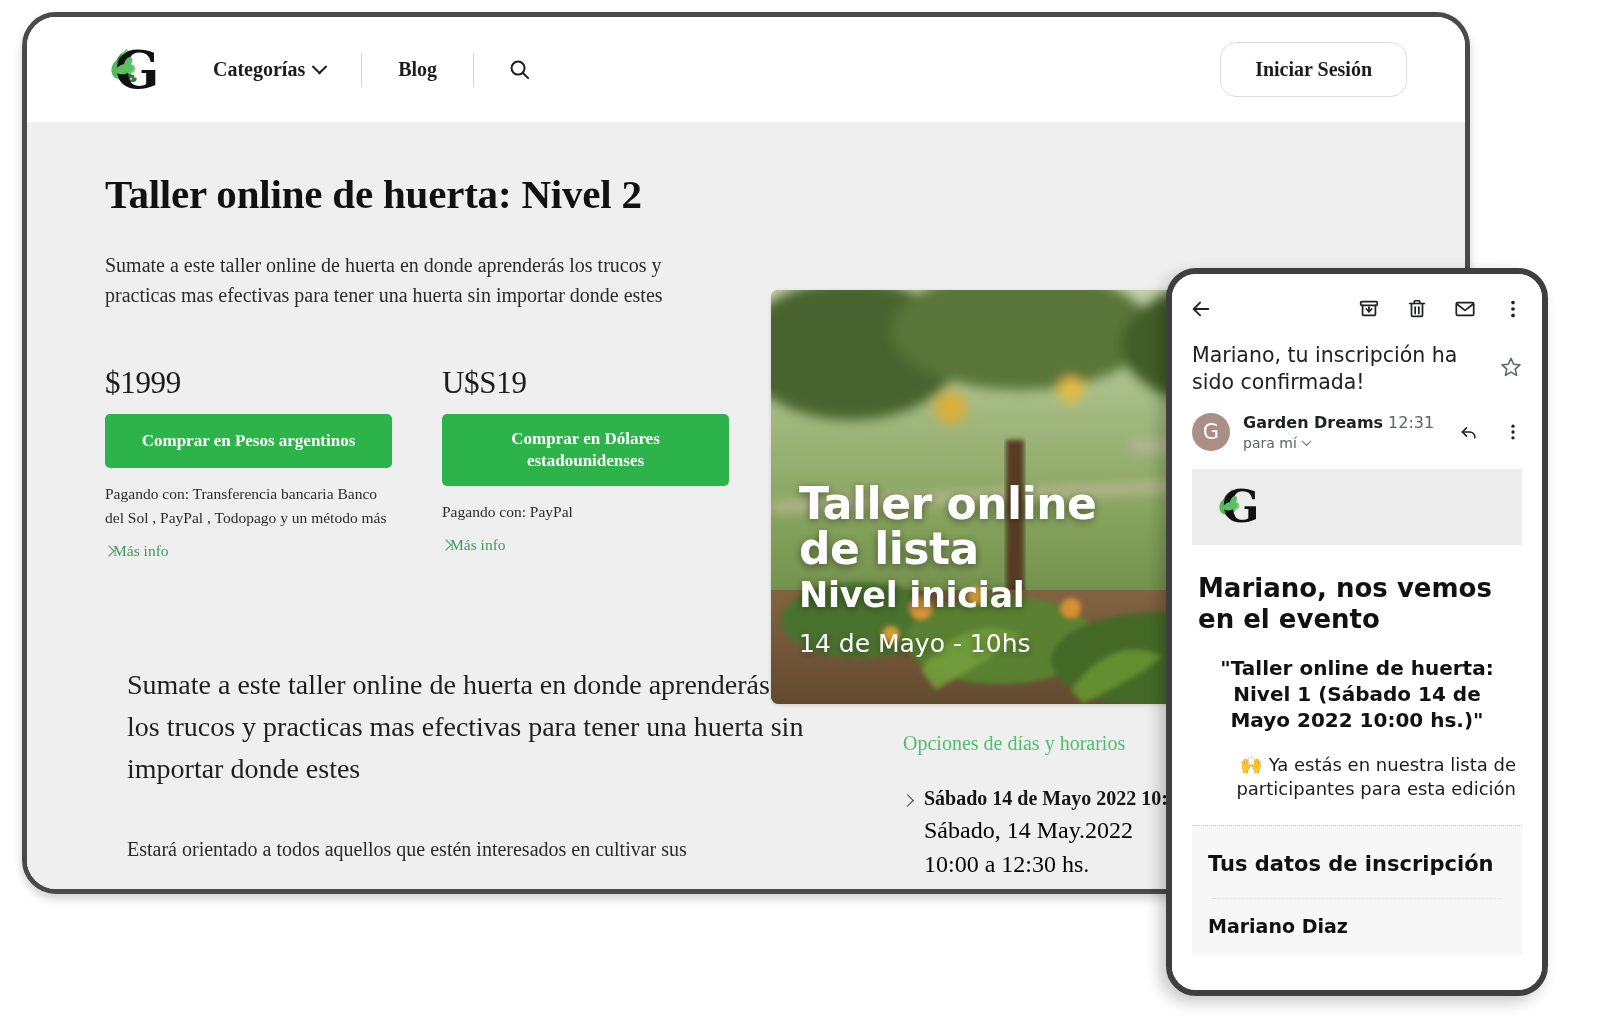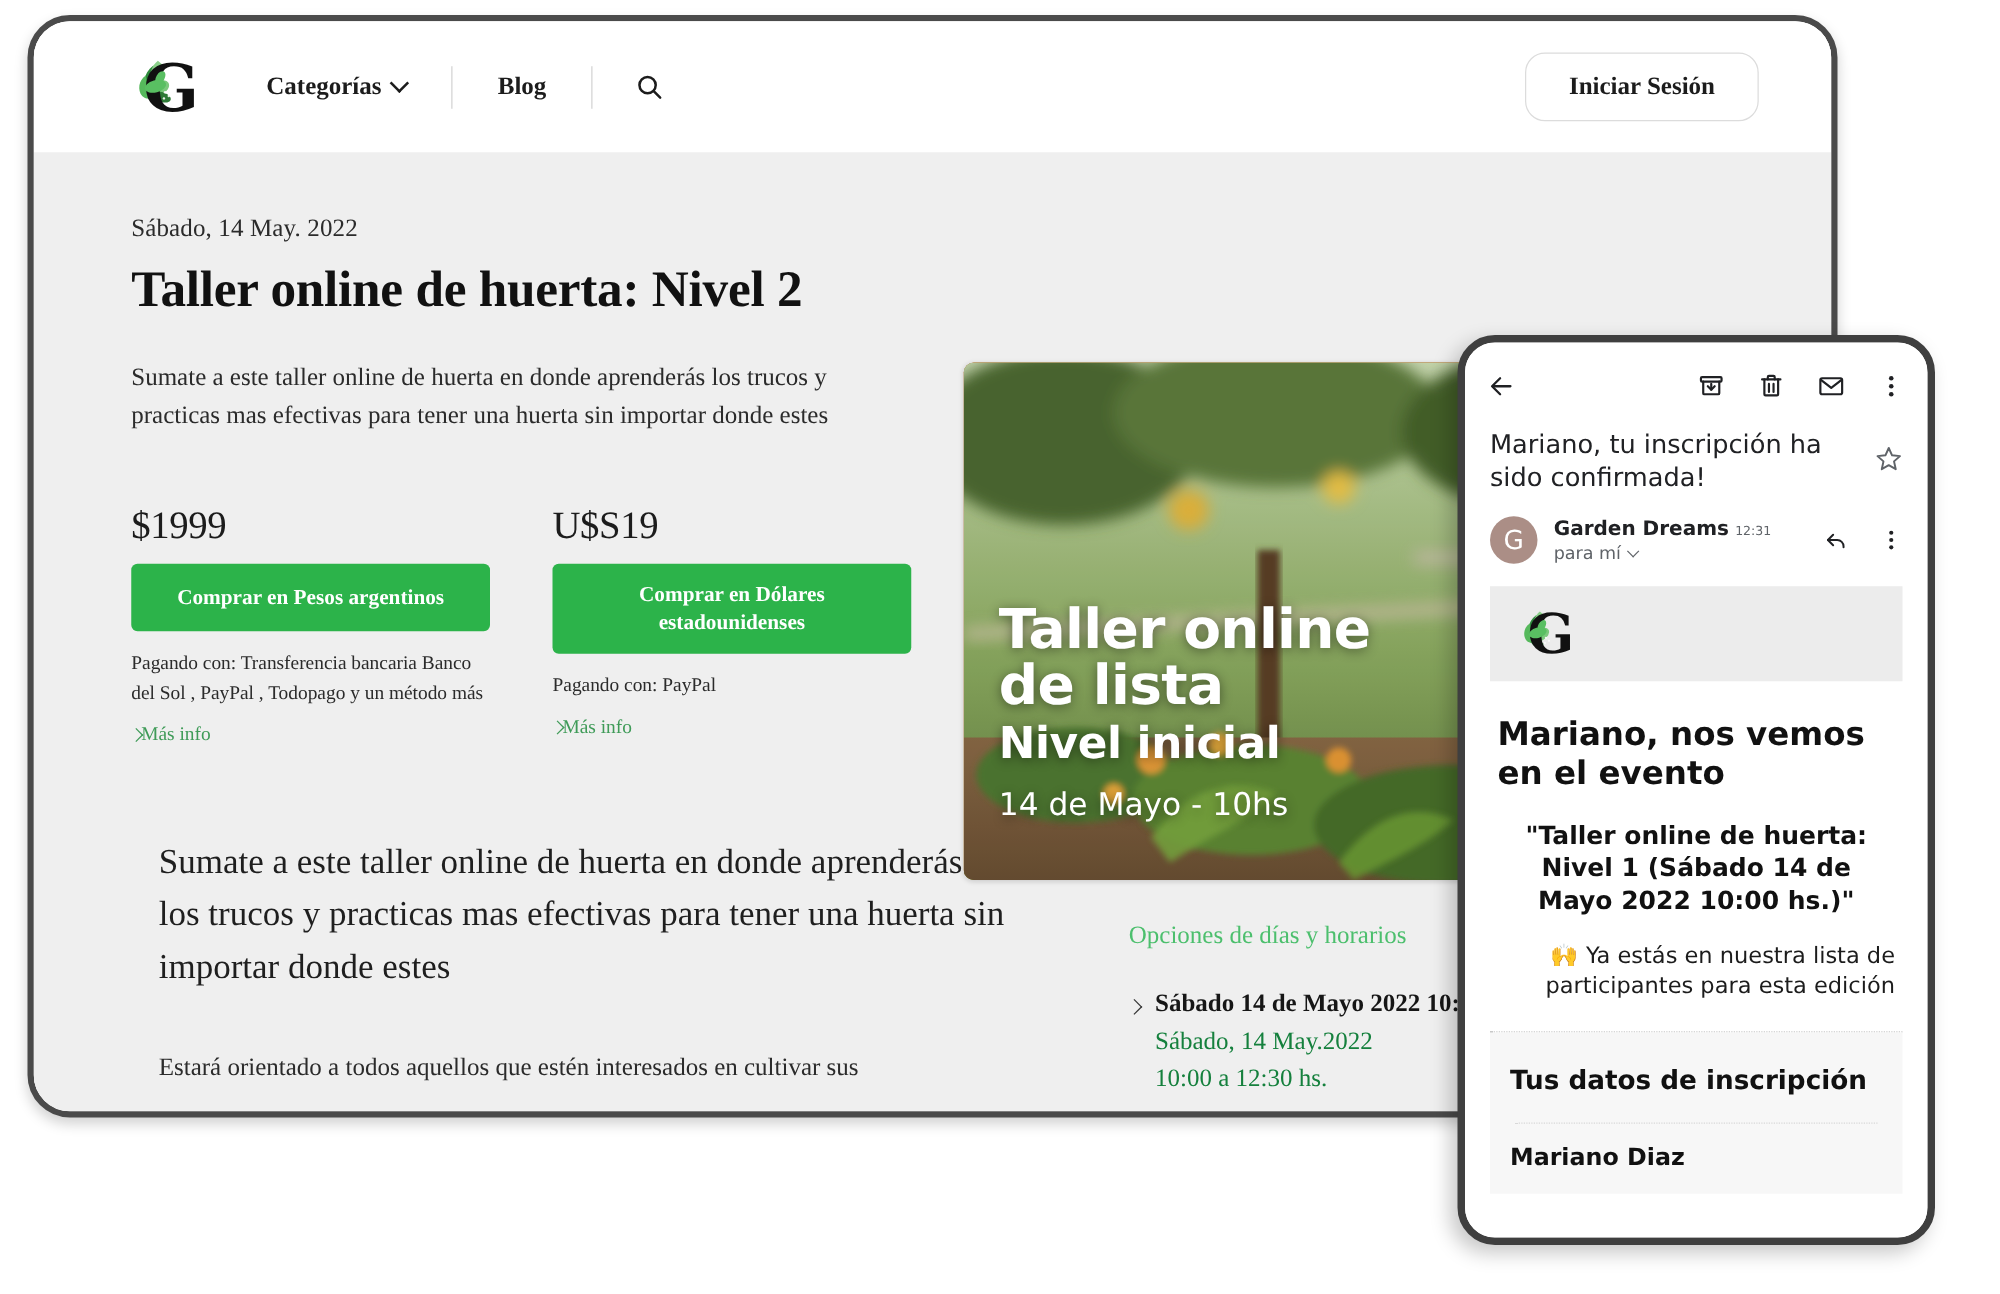--- a/index.html
+++ b/index.html
@@ -113,21 +113,21 @@
 
   .lower-right { margin-left: 96px; width: 420px; }
   .evt-title { font-size: 31px; color: #111; font-weight: 400; }
   .evt-link { color: #4cbf6d; font-size: 20px; margin-top: 32px; cursor: pointer; }
   .evt-row { margin-top: 32px; display: flex; gap: 12px; }
   .evt-row .chev-right-dark {
     width: 9px; height: 9px; border-top: 1.9px solid #333; border-right: 1.9px solid #333;
     transform: rotate(45deg); margin-top: 9px; flex: 0 0 auto;
   }
   .evt-main { font-size: 20px; font-weight: 700; color: #161616; white-space: nowrap; }
-  .evt-sub { font-size: 20px; color: #15803d; margin-top: 7px; }
+  .evt-sub { font-size: 24px; color: #000000; margin-top: 7px; }
 
   
   .phone {
     position: absolute; left: 1166px; top: 268px;
     width: 382px; height: 728px;
     border: 6px solid #3f3f3f;
     border-radius: 30px;
     background: #fff;
     overflow: hidden;
     box-shadow: -6px 6px 16px rgba(0,0,0,.22);
@@ -150,21 +150,21 @@
   .gm-star svg { width: 22px; height: 22px; }
 
   .gm-sender { display: flex; align-items: center; padding: 16px 16px 0 20px; }
   .avatar {
     width: 38px; height: 38px; border-radius: 50%; background: #ab8e86;
     color: #fff; font-size: 21px; display: flex; align-items: center; justify-content: center;
     font-family: "DejaVu Sans", sans-serif; flex: 0 0 auto;
   }
   .sender-txt { margin-left: 13px; flex: 1; }
   .sender-name { font-size: 16px; color: #202124; font-weight: 700; }
-  .sender-time { font-size: 10px; color: #5f6368; font-weight: 400; margin-left: 5px; }
+  .sender-time { font-size: 16px; color: #5f6368; font-weight: 400; margin-left: 5px; }
   .sender-to { font-size: 14px; color: #5f6368; margin-top: 3px; display: flex; align-items: center; gap: 6px; }
   .mini-chev { width: 7px; height: 7px; border-right: 1.5px solid #5f6368; border-bottom: 1.5px solid #5f6368; transform: rotate(45deg) translate(-1px,-1px); }
   .sender-actions { display: flex; align-items: center; gap: 18px; }
   .sender-actions svg { width: 20px; height: 20px; }
 
   
   .mail-body { margin: 18px 20px 0 20px; }
   .mail-banner { background: #ececec; height: 76px; display: flex; align-items: center; padding-left: 22px; }
   .mail-banner svg { width: 52px; height: 52px; }
   .mail-h1 {
@@ -241,21 +241,20 @@
             </svg>
           </div>
         </div>
 
         <button class="login-btn">Iniciar Sesión</button>
       </div>
 
       <div class="hero-band">
         <div class="hero-inner">
           <div class="hero-left">
-            <div class="eyebrow">Sábado, 14 May. 2022</div>
             <h1 class="title">Taller online de huerta: Nivel 2</h1>
             <p class="lede">Sumate a este taller online de huerta en donde aprenderás los trucos y practicas mas efectivas para tener una huerta sin importar donde estes</p>
 
             <div class="price-row">
               <div class="price-col">
                 <div class="price-amt">$1999</div>
                 <button class="buy-btn">Comprar en Pesos argentinos</button>
                 <div class="pay-note">Pagando con: Transferencia bancaria Banco del Sol , PayPal , Todopago y un método más</div>
                 <div class="more-info">
                   <span class="chev-right"></span>

